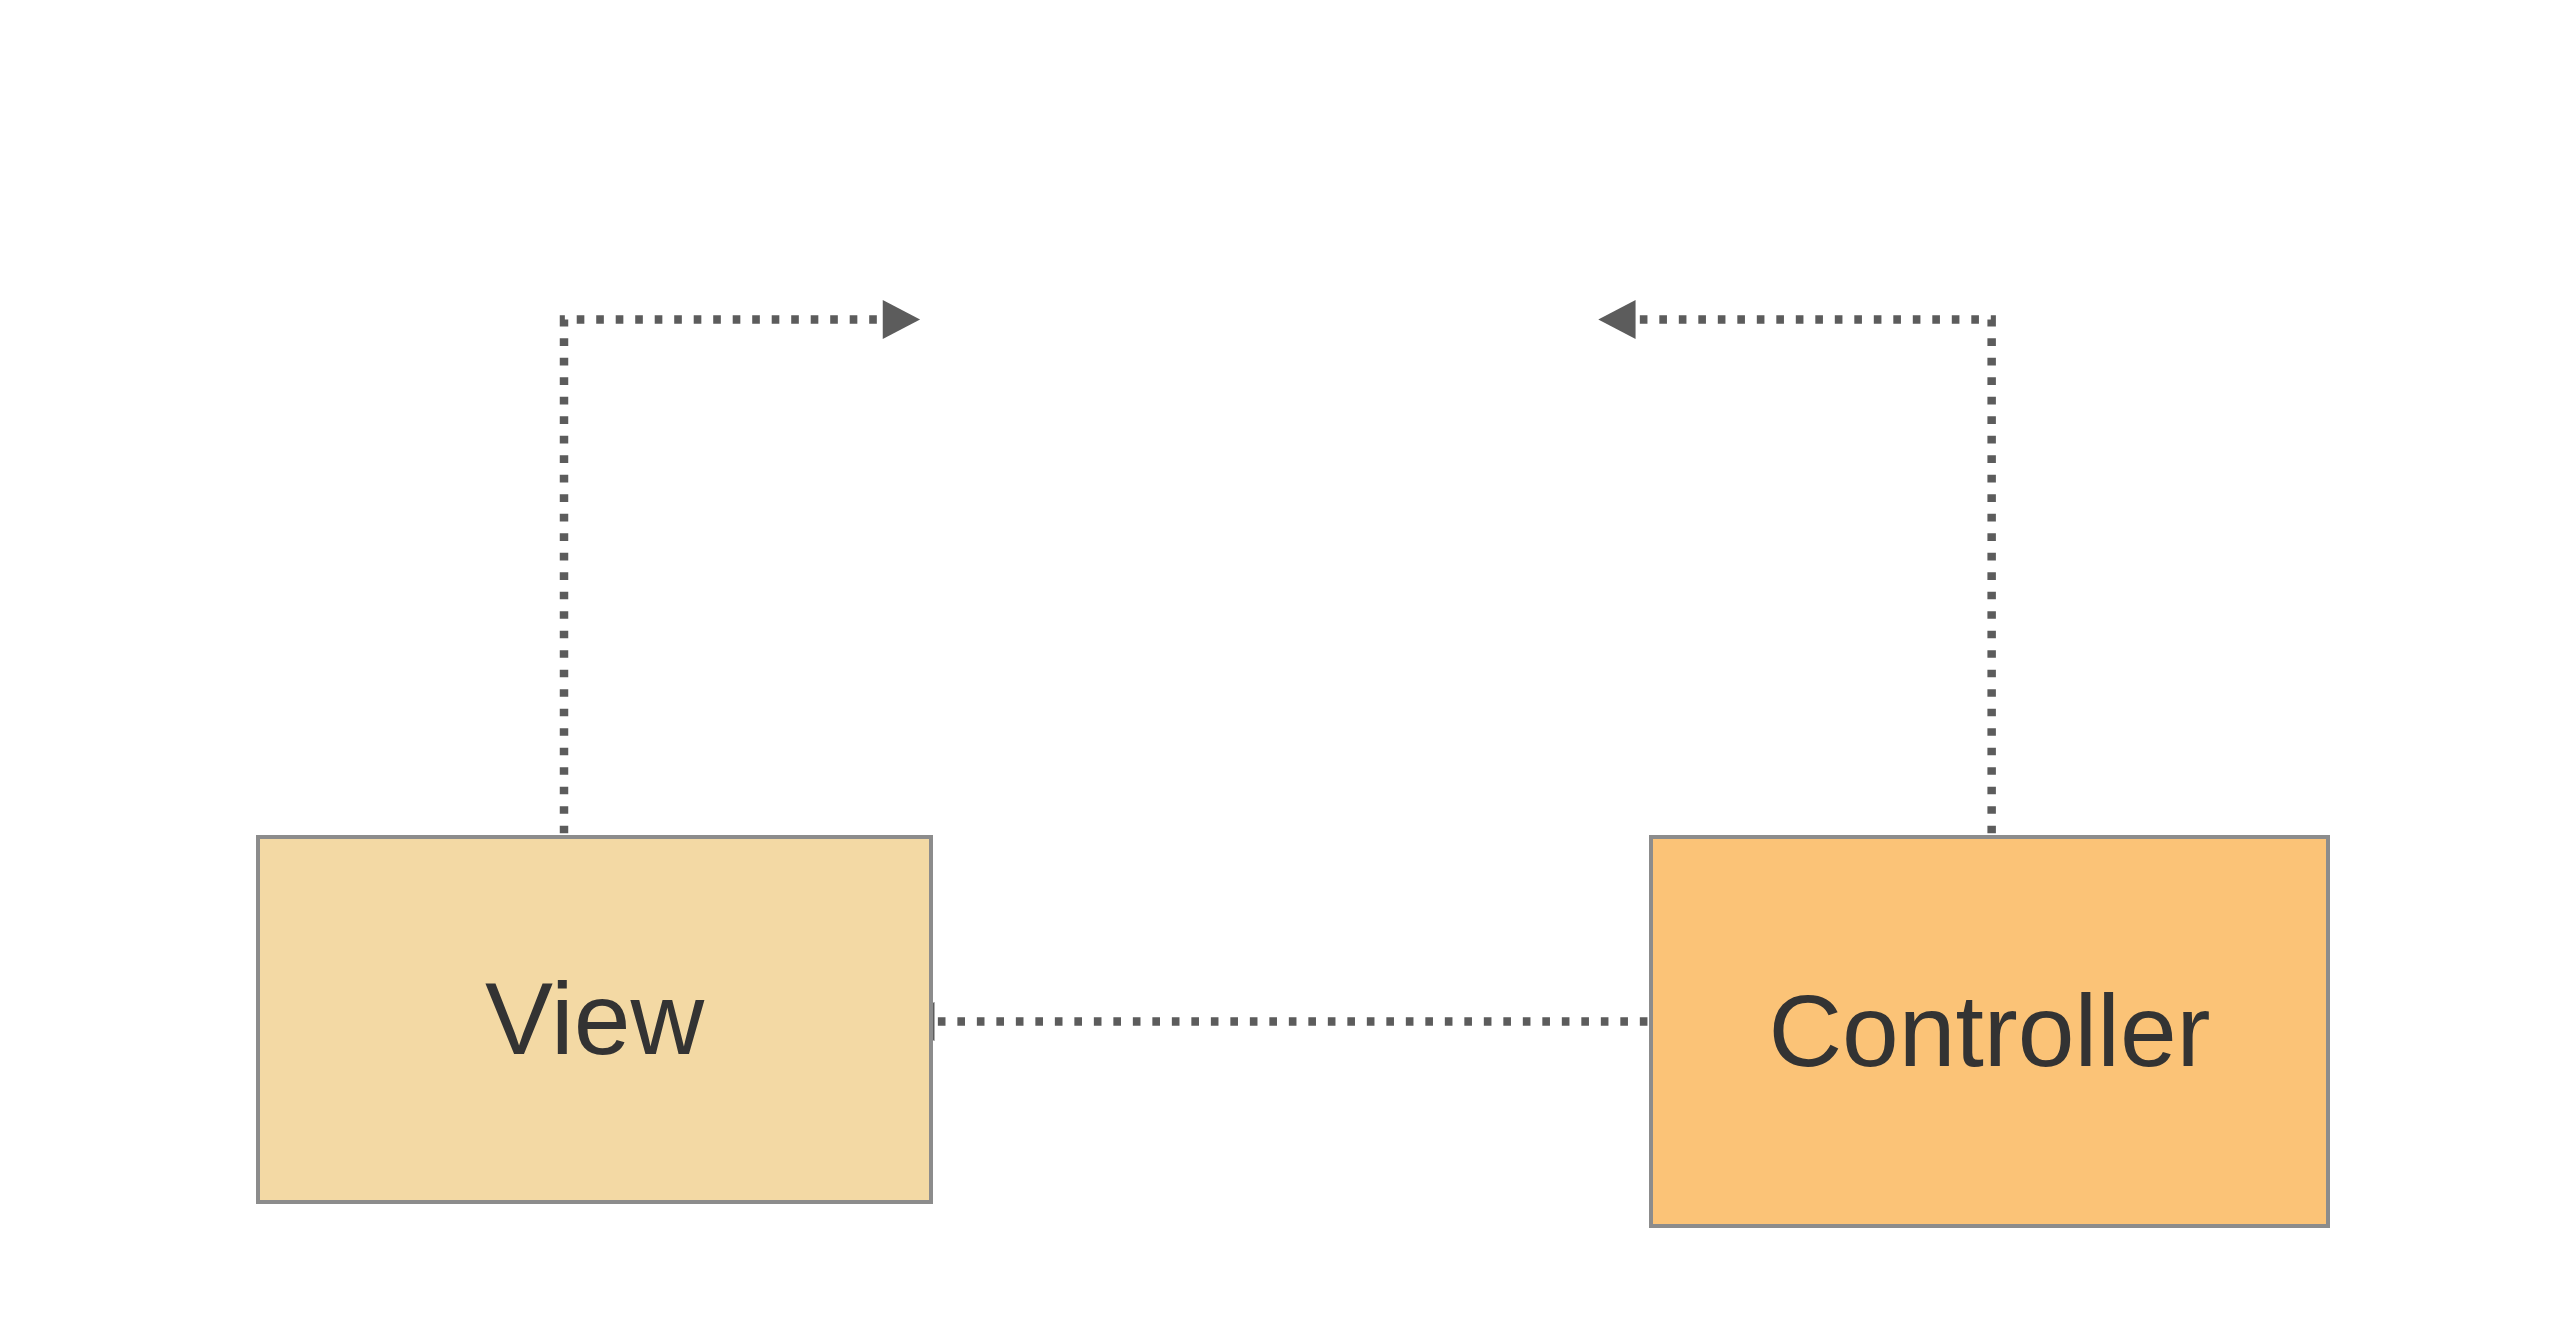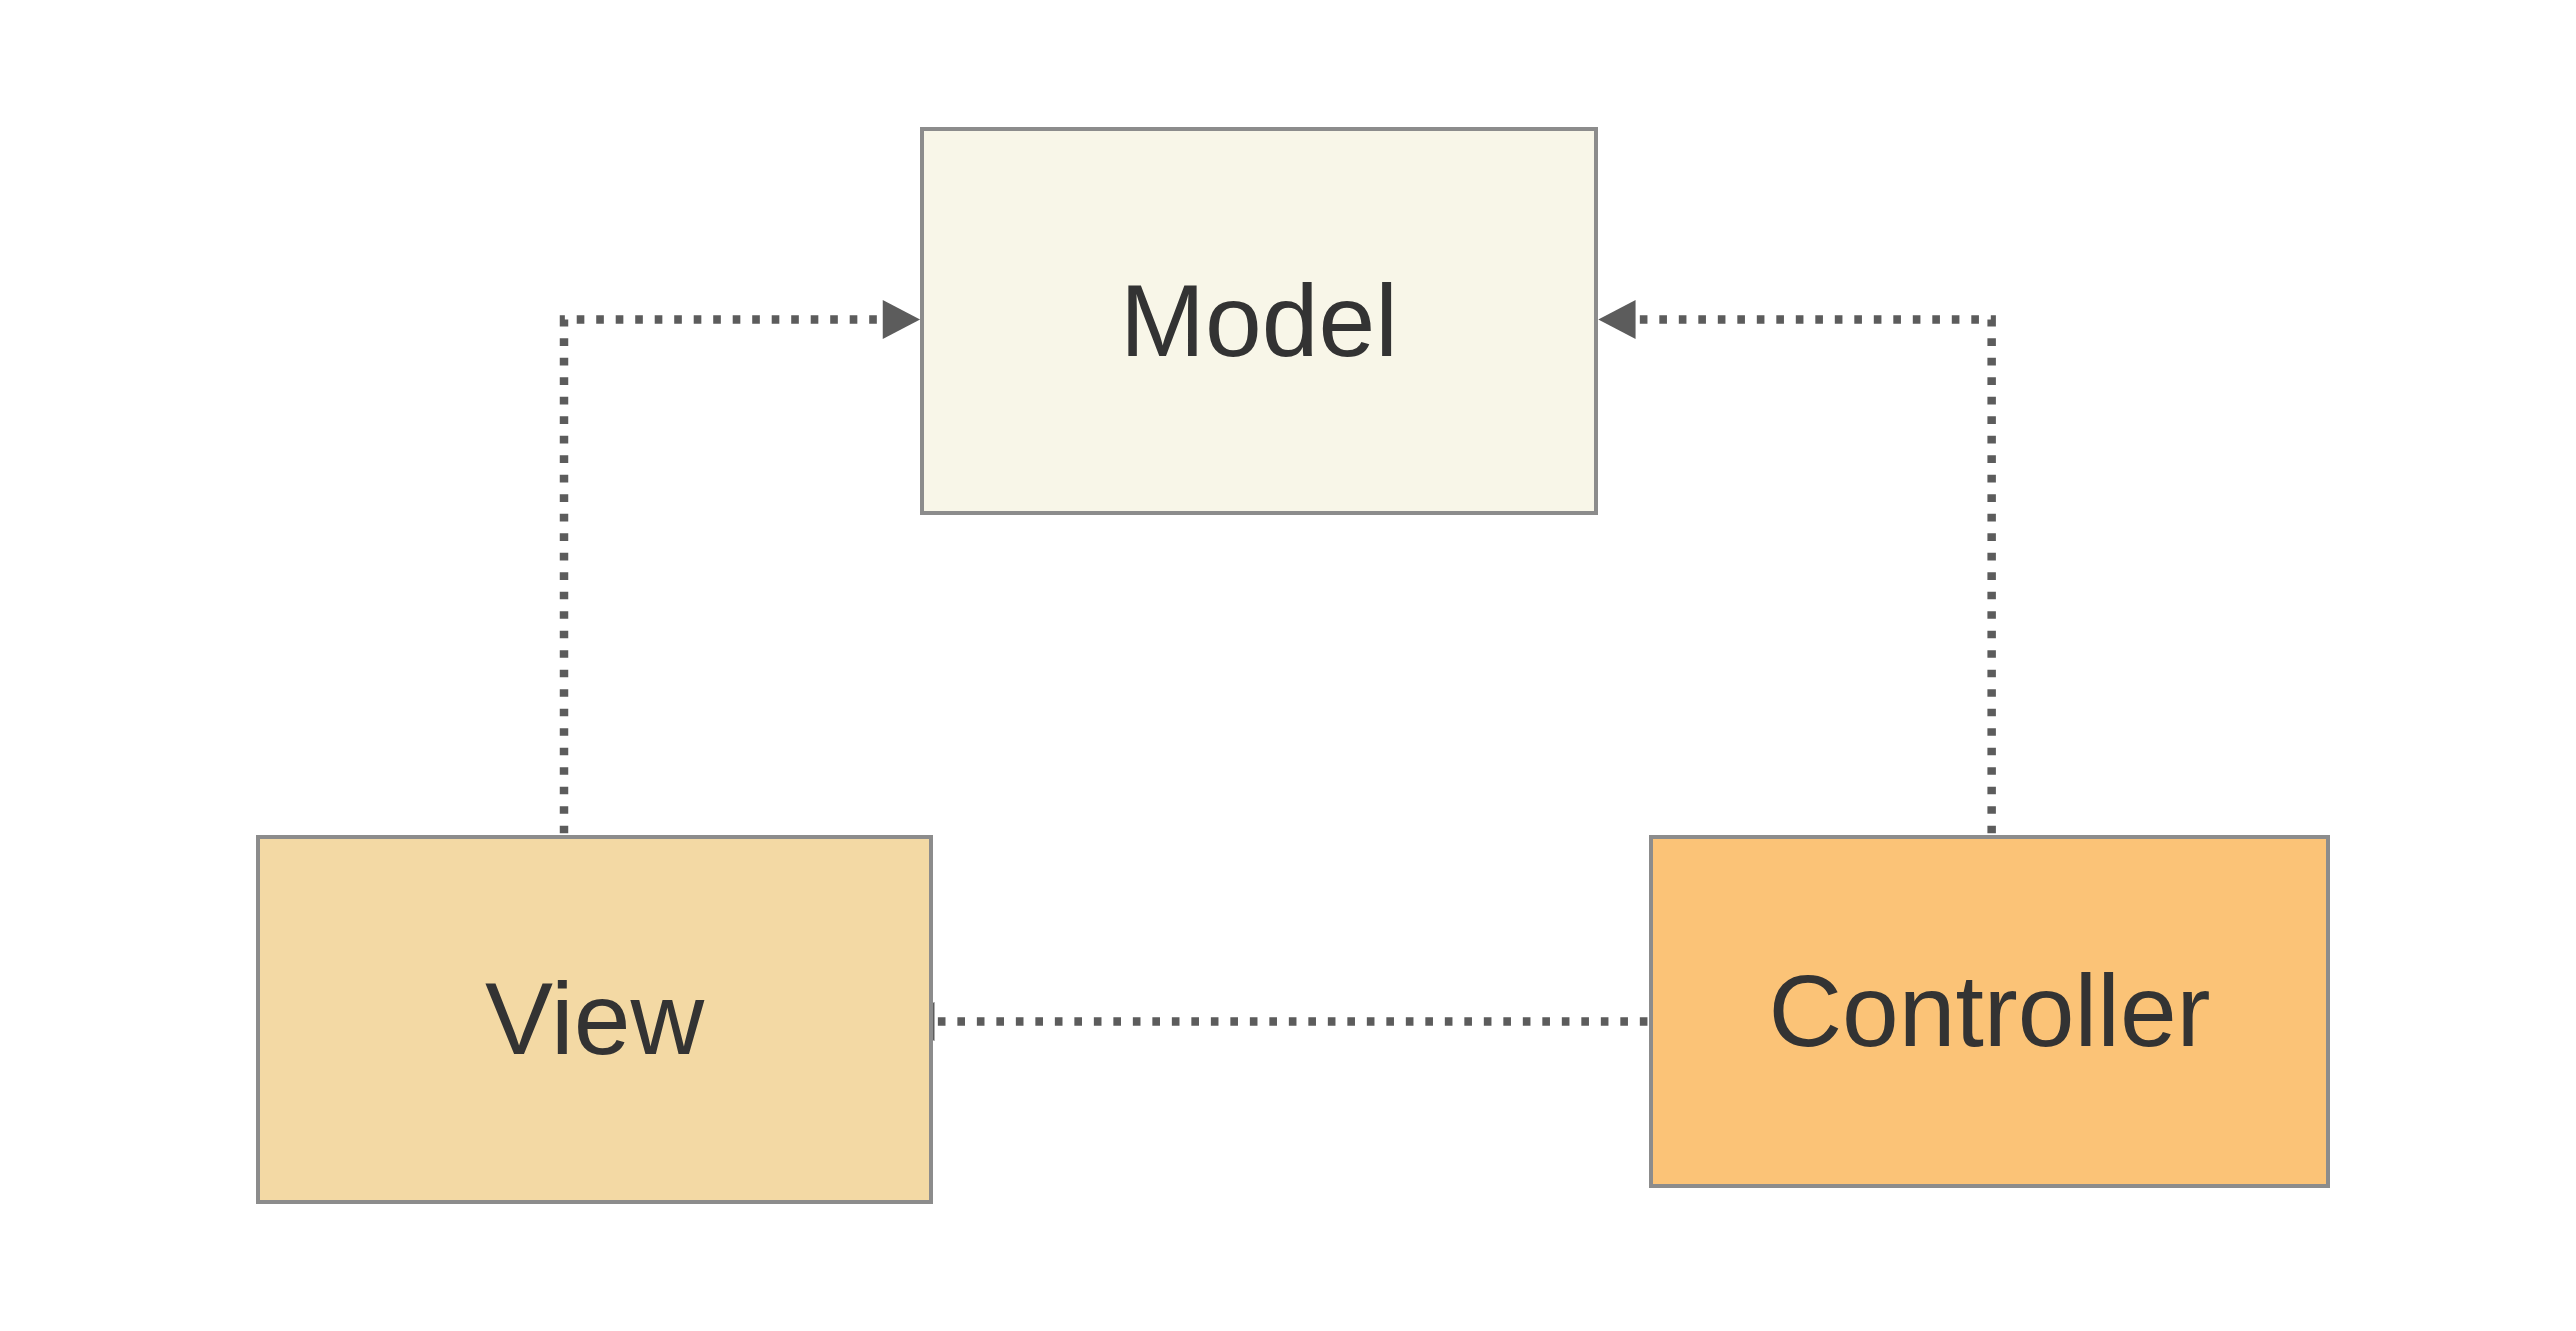--- a/index.html
+++ b/index.html
@@ -35,21 +35,21 @@
     background: #F8F6E8;
   }
   .node-view {
     left: 220px; top: 835px;
     width: 677px; height: 369px;
     background: #F3D9A4;
     margin-left: 36px;
   }
   .node-controller {
     left: 1649px; top: 835px;
-    width: 681px; height: 353px;
+    width: 681px; height: 393px;
     background: #FBC377;
   }
   svg.edges {
     position: absolute;
     left: 0; top: 0;
     width: 2576px;
     height: 1331px;
     pointer-events: none;
   }
   .edge-line {
@@ -81,23 +81,20 @@
       <path class="edge-line" d="M 2349 983 L 2349 377 L 1930 377"></path>
       <polygon class="edge-head" points="1885,377 1929,354 1929,400"></polygon>
     </g>
 
     <g>
       <path class="edge-line" d="M 1943 1205 L 1103 1205"></path>
       <polygon class="edge-head" points="1058,1205 1102,1182 1102,1228"></polygon>
     </g>
   </svg>
 
-  <div class="node node-model">
-    <span>Model</span>
-  </div>
 
   <div class="node node-view">
     <span>View</span>
   </div>
 
   <div class="node node-controller">
     <span>Controller</span>
   </div>
 
 </div>

